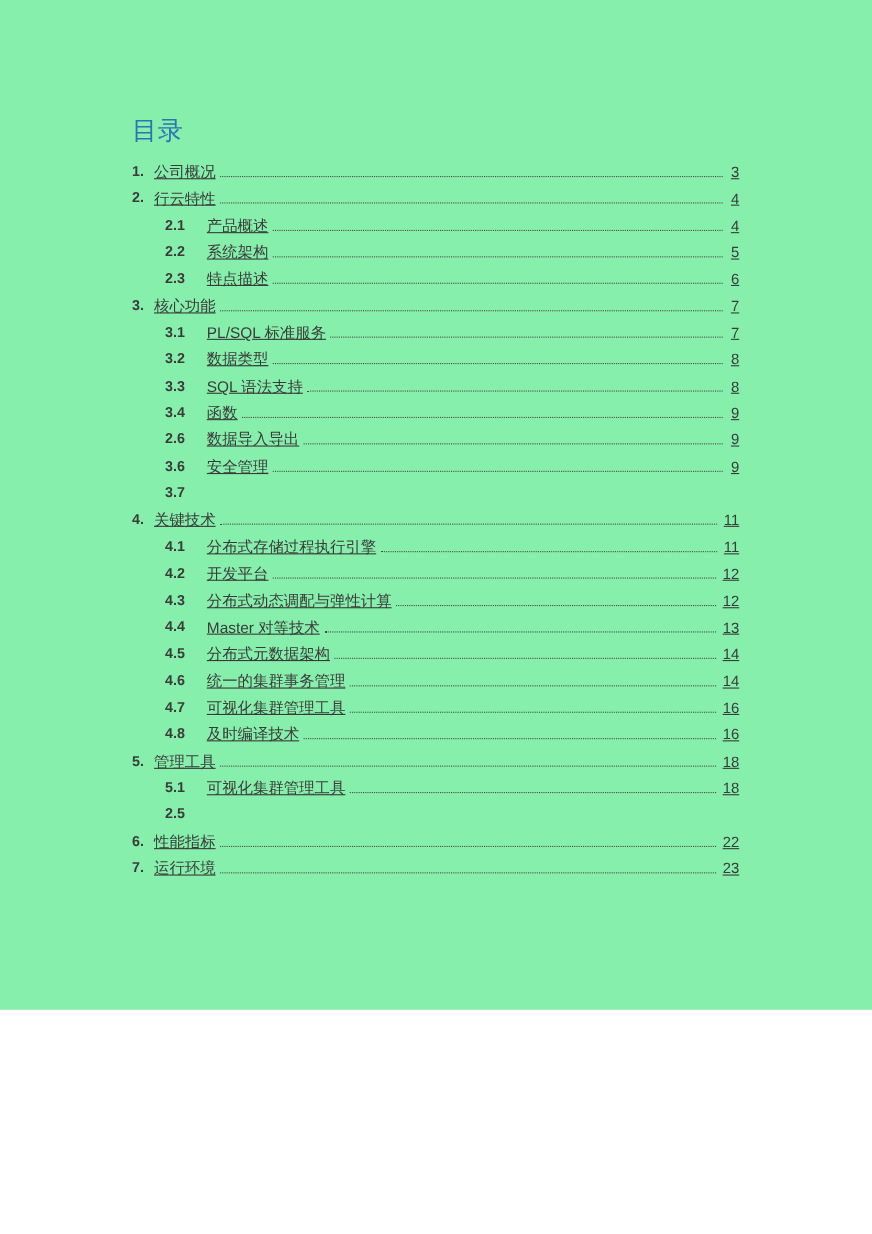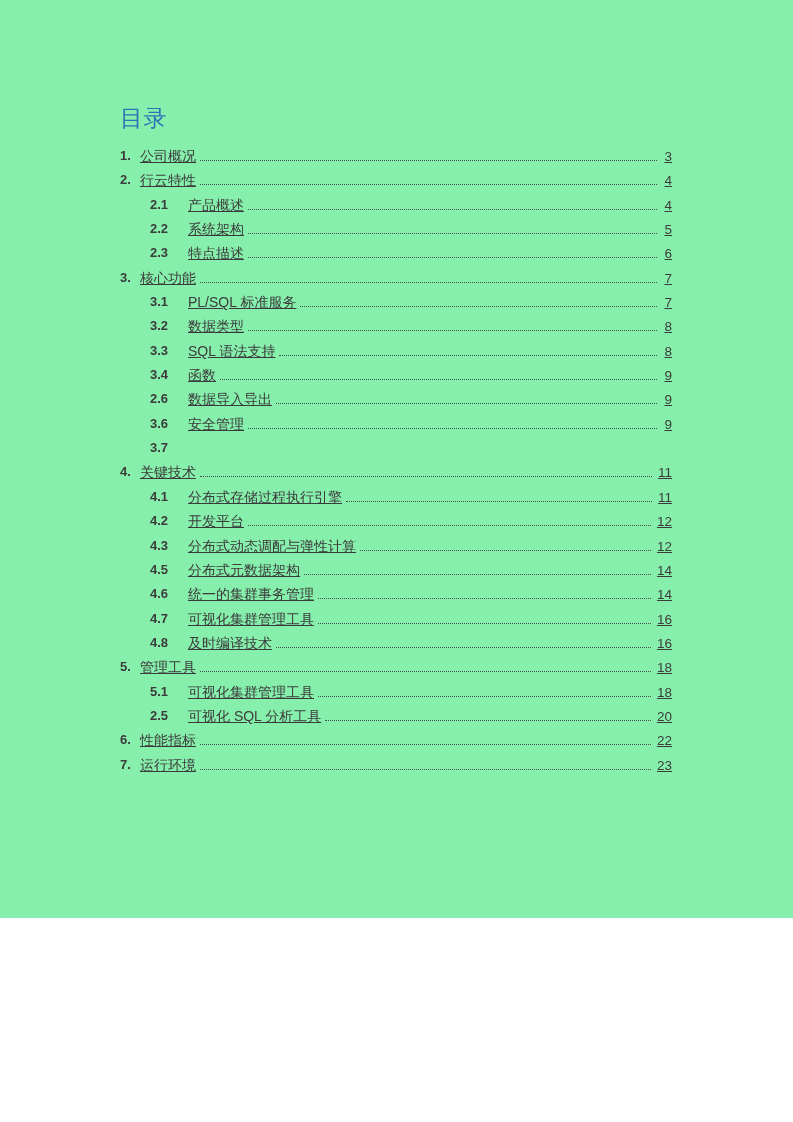--- a/index.html
+++ b/index.html
@@ -224,20 +224,28 @@
       </div>
       <div class="toc-entry lvl2">
         <span class="toc-num">4.3</span>
         <span class="toc-row">
           <span class="toc-title">分布式动态调配与弹性计算</span>
           <span class="toc-leader"></span>
           <span class="toc-page">12</span>
         </span>
       </div>
       <div class="toc-entry lvl2">
+        <span class="toc-num">4.4</span>
+        <span class="toc-row">
+          <span class="toc-title">Master 对等技术</span>
+          <span class="toc-leader"></span>
+          <span class="toc-page">13</span>
+        </span>
+      </div>
+      <div class="toc-entry lvl2">
         <span class="toc-num">4.5</span>
         <span class="toc-row">
           <span class="toc-title">分布式元数据架构</span>
           <span class="toc-leader"></span>
           <span class="toc-page">14</span>
         </span>
       </div>
       <div class="toc-entry lvl2">
         <span class="toc-num">4.6</span>
         <span class="toc-row">
@@ -273,25 +281,20 @@
       <div class="toc-entry lvl2">
         <span class="toc-num">5.1</span>
         <span class="toc-row">
           <span class="toc-title">可视化集群管理工具</span>
           <span class="toc-leader"></span>
           <span class="toc-page">18</span>
         </span>
       </div>
       <div class="toc-entry lvl2">
         <span class="toc-num">2.5</span>
-        <span class="toc-row">
-          <span class="toc-title">可视化 SQL 分析工具</span>
-          <span class="toc-leader"></span>
-          <span class="toc-page">20</span>
-        </span>
       </div>
       <div class="toc-entry lvl1">
         <span class="toc-num">6.</span>
         <span class="toc-row">
           <span class="toc-title">性能指标</span>
           <span class="toc-leader"></span>
           <span class="toc-page">22</span>
         </span>
       </div>
       <div class="toc-entry lvl1">

